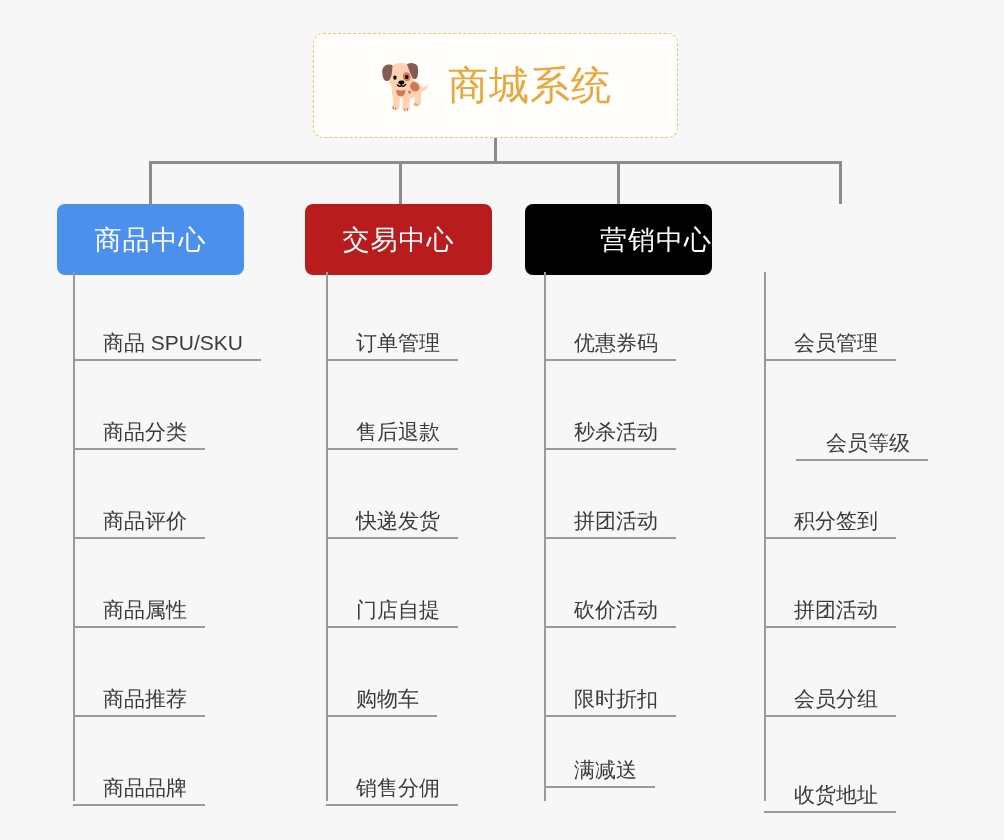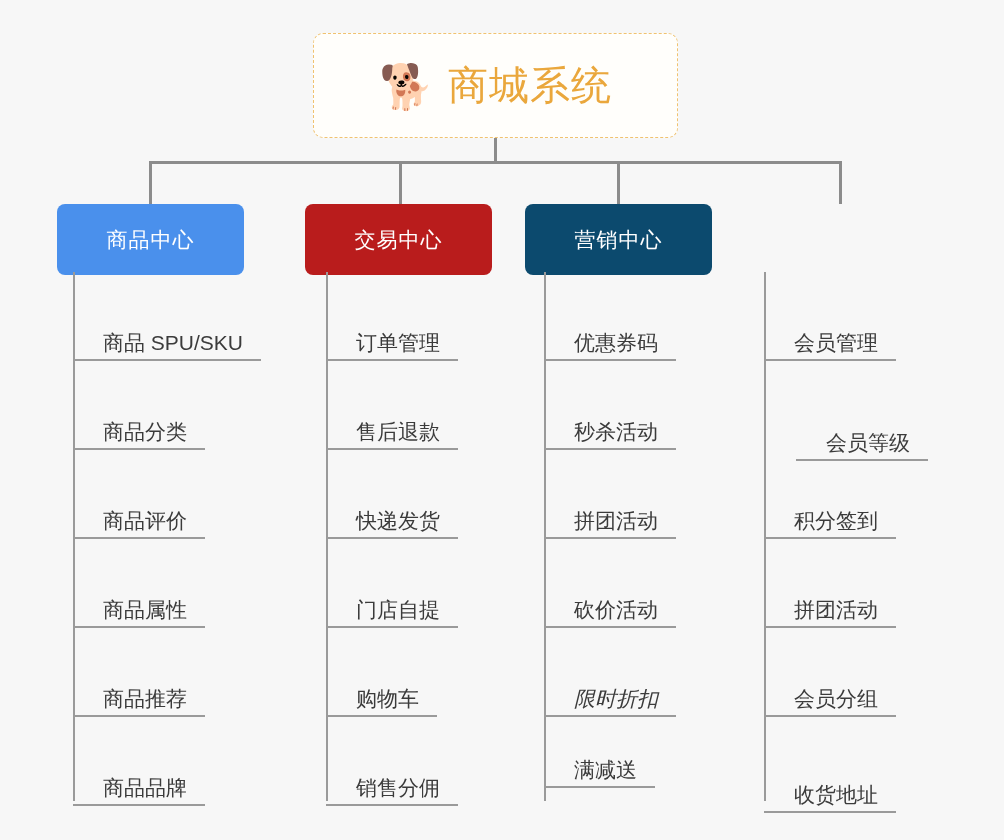--- a/index.html
+++ b/index.html
@@ -62,21 +62,21 @@
   
   .branch {
     position: absolute;
     width: 187px;
     height: 71px;
     border-radius: 8px;
     display: flex;
     align-items: center;
     justify-content: center;
     color: #ffffff;
-    font-size: 21px;
+    font-size: 27px;
     letter-spacing: 1px;
     box-sizing: border-box;
   }
 
   
   .leaf-col {
     position: absolute;
     top: 272px;
     width: 230px;
   }
@@ -127,21 +127,21 @@
   <div class="conn conn-v" style="left: 399px; top: 161px; width: 3px; height: 43px; background: rgb(140, 140, 140);"></div>
   <div class="conn conn-v" style="left: 617px; top: 161px; width: 3px; height: 43px; background: rgb(140, 140, 140);"></div>
   <div class="conn conn-v" style="left: 839px; top: 161px; width: 3px; height: 43px; background: rgb(140, 140, 140);"></div>
 
   <div class="branch" style="left: 57px; top: 204px; background: rgb(74, 144, 236);">
     <span>商品中心</span>
   </div>
   <div class="branch" style="left: 305px; top: 204px; background: #b91c1c;">
     <span>交易中心</span>
   </div>
-  <div class="branch" style="left: 525px; top: 204px; background: #0c4a6e;">
+  <div class="branch" style="left: 525px; top: 204px; background: #000000; justify-content: flex-end;">
     <span>营销中心</span>
   </div>
 
   <div class="leaf-col" style="left:73px;">
     <div class="leaf-trunk" style="background: rgb(154, 154, 154);"></div>
     <div class="leaf-item" style="top:0px;">
       <span class="leaf-underline" style="border-bottom-color: rgb(154, 154, 154);">
         <span class="leaf-label">商品 SPU/SKU</span>
       </span>
     </div>
@@ -222,21 +222,21 @@
       <span class="leaf-underline" style="border-bottom-color: rgb(154, 154, 154);">
         <span class="leaf-label">拼团活动</span>
       </span>
     </div>
     <div class="leaf-item" style="top:267px;">
       <span class="leaf-underline" style="border-bottom-color: rgb(154, 154, 154);">
         <span class="leaf-label">砍价活动</span>
       </span>
     </div>
     <div class="leaf-item" style="top:356px;">
-      <span class="leaf-underline" style="border-bottom-color: rgb(154, 154, 154); font-style: italic;">
+      <span class="leaf-underline" style="border-bottom-color: rgb(154, 154, 154);">
         <span class="leaf-label">限时折扣</span>
       </span>
     </div>
     <div class="leaf-item" style="top:427px;">
       <span class="leaf-underline" style="border-bottom-color: rgb(154, 154, 154);">
         <span class="leaf-label">满减送</span>
       </span>
     </div>
   </div>
 

